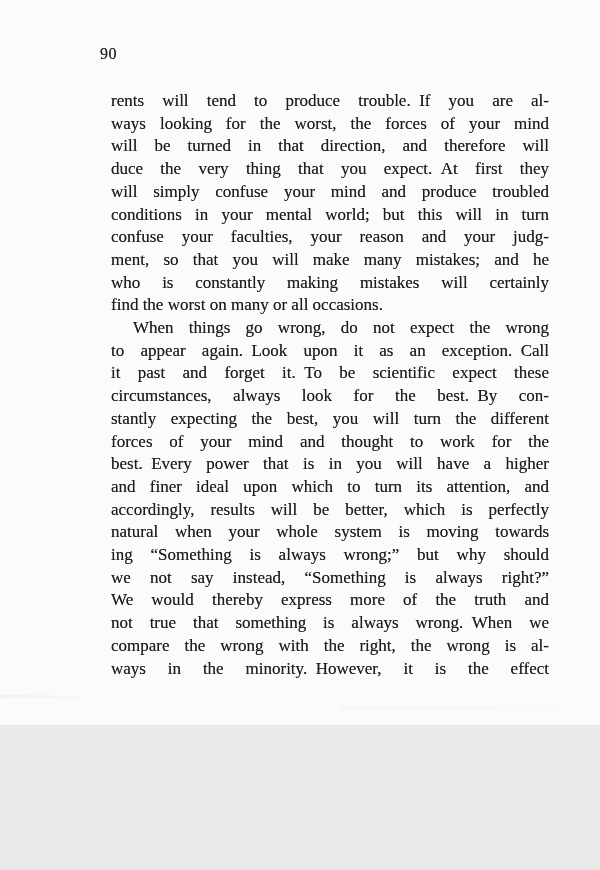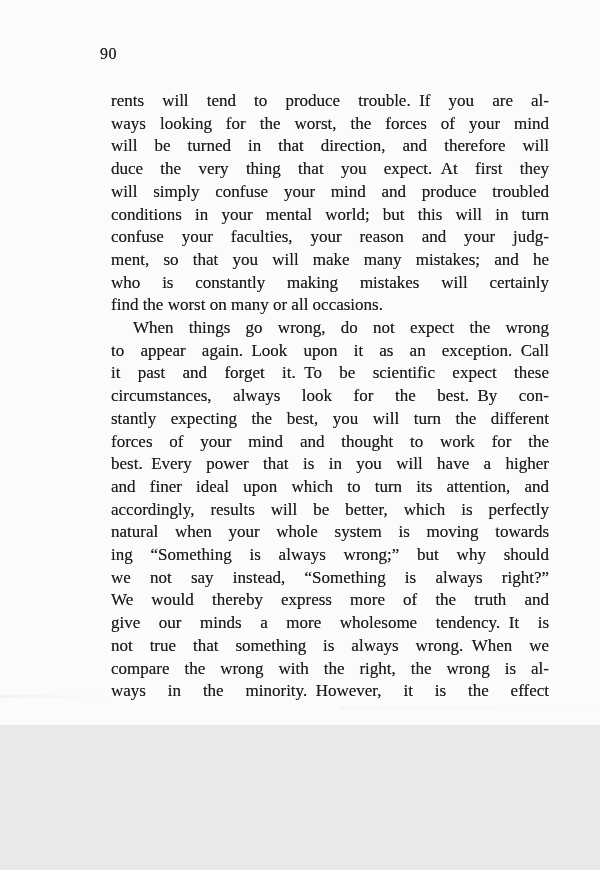--- a/index.html
+++ b/index.html
@@ -106,20 +106,19 @@
         <div class="line j">circumstances, always look for the best. By con-</div>
         <div class="line j">stantly expecting the best, you will turn the different</div>
         <div class="line j">forces of your mind and thought to work for the</div>
         <div class="line j">best. Every power that is in you will have a higher</div>
         <div class="line j">and finer ideal upon which to turn its attention, and</div>
         <div class="line j">accordingly, results will be better, which is perfectly</div>
         <div class="line j">natural when your whole system is moving towards</div>
         <div class="line j">ing “Something is always wrong;” but why should</div>
         <div class="line j">we not say instead, “Something is always right?”</div>
         <div class="line j">We would thereby express more of the truth and</div>
-        <div class="line j">give our minds a more wholesome tendency. It is</div>
         <div class="line j">not true that something is always wrong. When we</div>
         <div class="line j">compare the wrong with the right, the wrong is al-</div>
         <div class="line j">ways in the minority. However, it is the effect</div>
       </div>
     </div>
 
 </div>
 
 </body></html>

